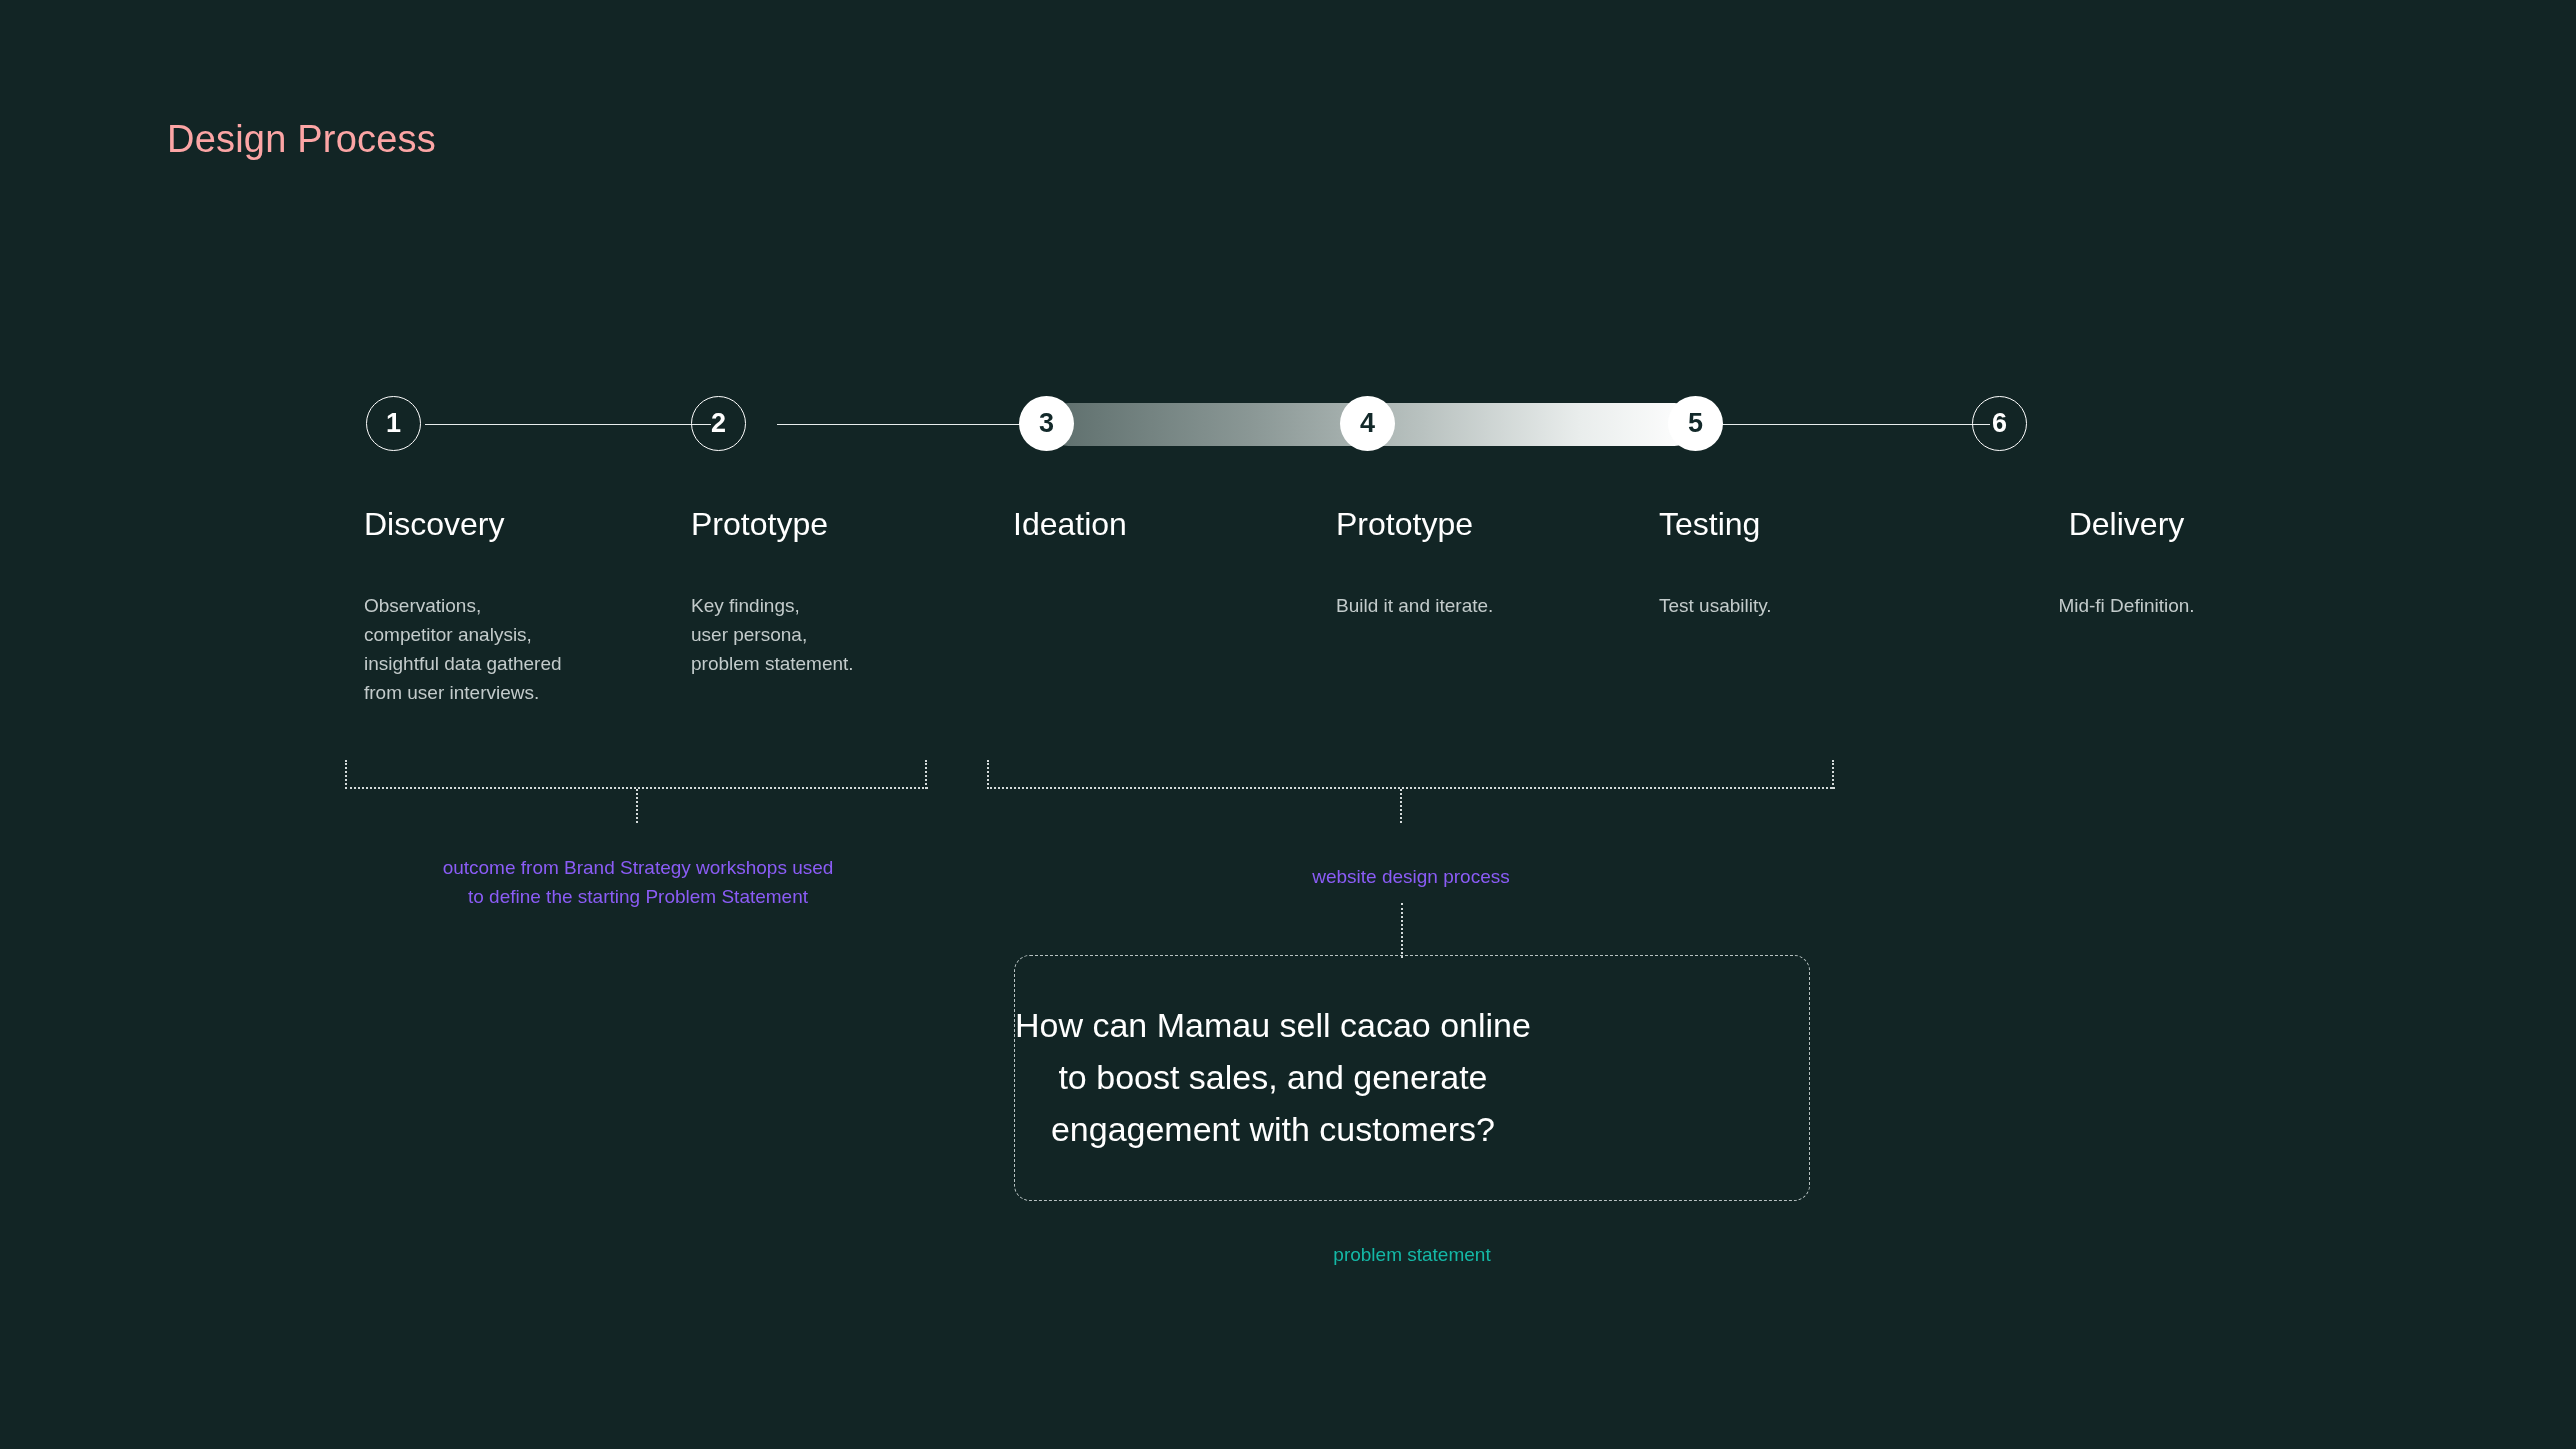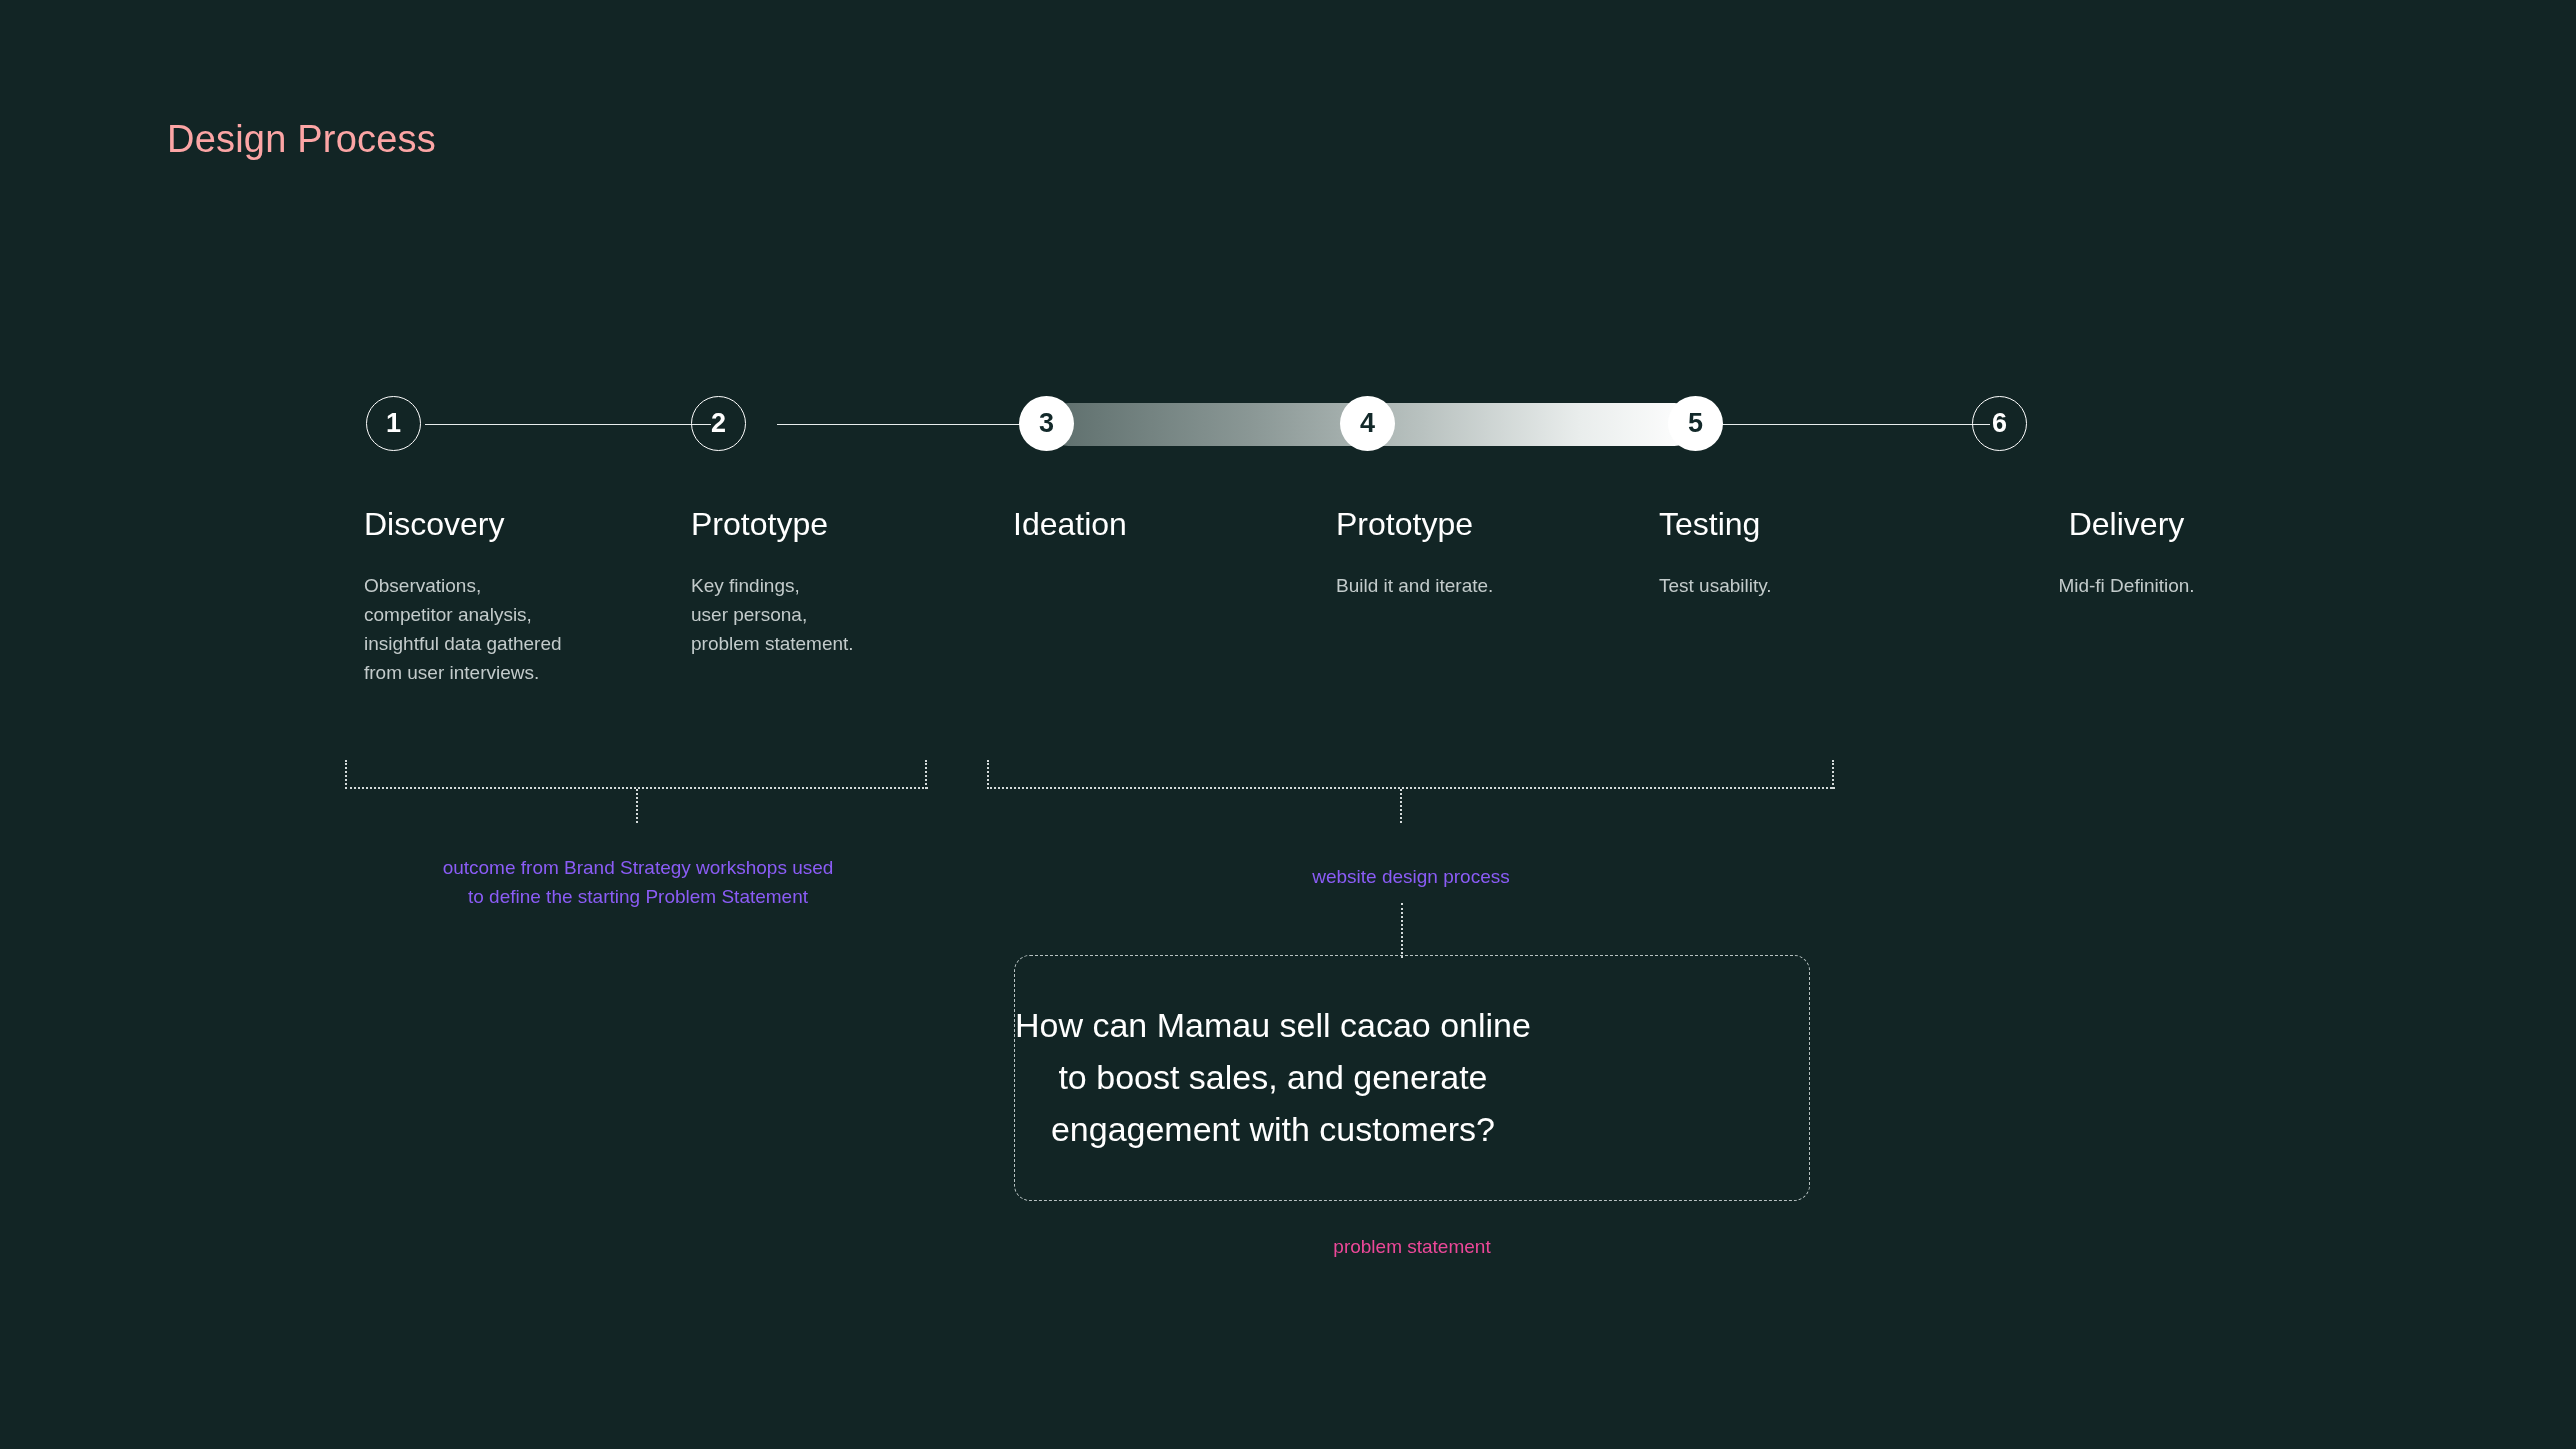--- a/index.html
+++ b/index.html
@@ -83,21 +83,21 @@
     top: 508px;
   }
   .stage-title {
     font-size: 32px;
     font-weight: 400;
     color: #ffffff;
     white-space: nowrap;
     line-height: 1;
   }
   .stage-desc {
-    margin-top: 32px;
+    margin-top: 52px;
     font-size: 19px;
     font-weight: 400;
     color: #c3cbcb;
     line-height: 1.52;
     white-space: pre-line;
   }
 
   
   .bracket {
     position: absolute;
@@ -148,23 +148,24 @@
     font-size: 34px;
     font-weight: 400;
     color: #ffffff;
     text-align: center;
     line-height: 1.52;
     white-space: pre-line;
   }
   .ps-caption {
     position: absolute;
     font-size: 19px;
-    color: #ec4899;
+    color: #14b8a6;
     text-align: center;
     white-space: nowrap;
+    margin-top: 8px;
   }
 </style>
 </head>
 <body>
 
 <div class="page-title">Design Process</div>
 
 <div id="timeline">
 
   <div class="rail" style="left:425px; top:424px; width:286px;"></div>

